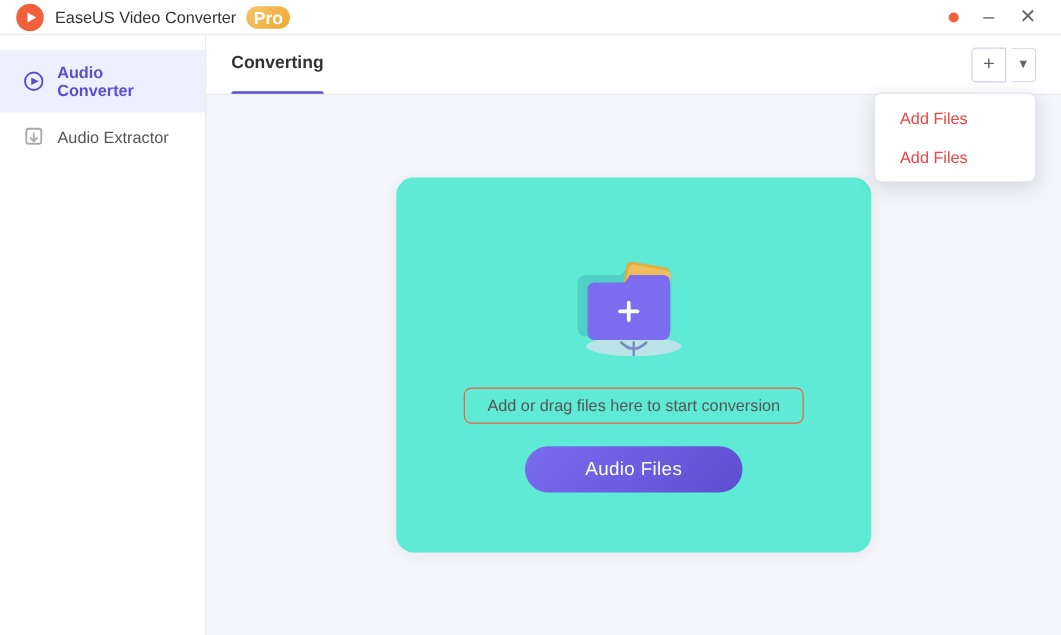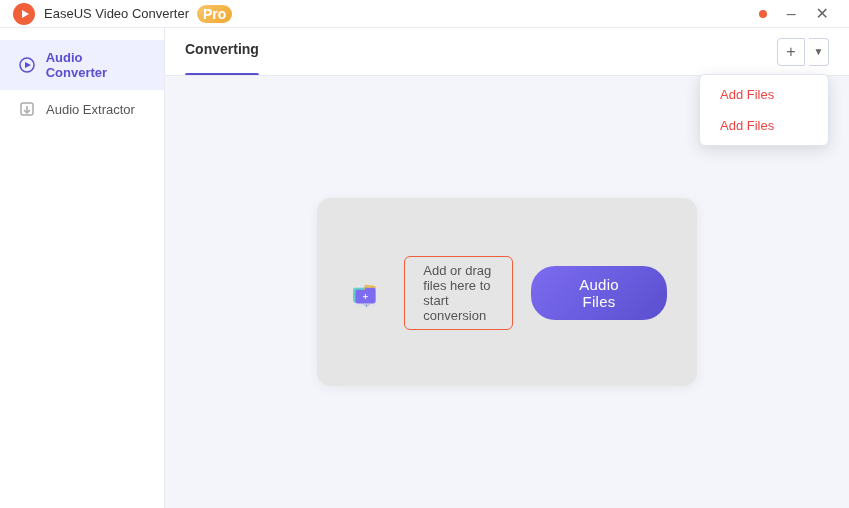--- a/index.html
+++ b/index.html
@@ -233,26 +233,26 @@
 
     
     .drop-zone-wrapper {
       flex: 1;
       display: flex;
       align-items: center;
       justify-content: center;
       padding: 20px;
     }
     .drop-zone {
-      background: #e5e5e5;
+      background: #5eead4;
       border-radius: 14px;
       width: 380px;
-      padding: 40px 30px 38px;
-      display: flex;
-      flex-direction: row;
+      padding: 40px 30px 48px;
+      display: flex;
+      flex-direction: column;
       align-items: center;
       gap: 18px;
       box-shadow: 0 2px 12px rgba(0,0,0,0.06);
     }
 
     .drag-text-box {
       border: 1.5px solid #f0603a;
       border-radius: 6px;
       padding: 6px 18px;
       font-size: 13px;

